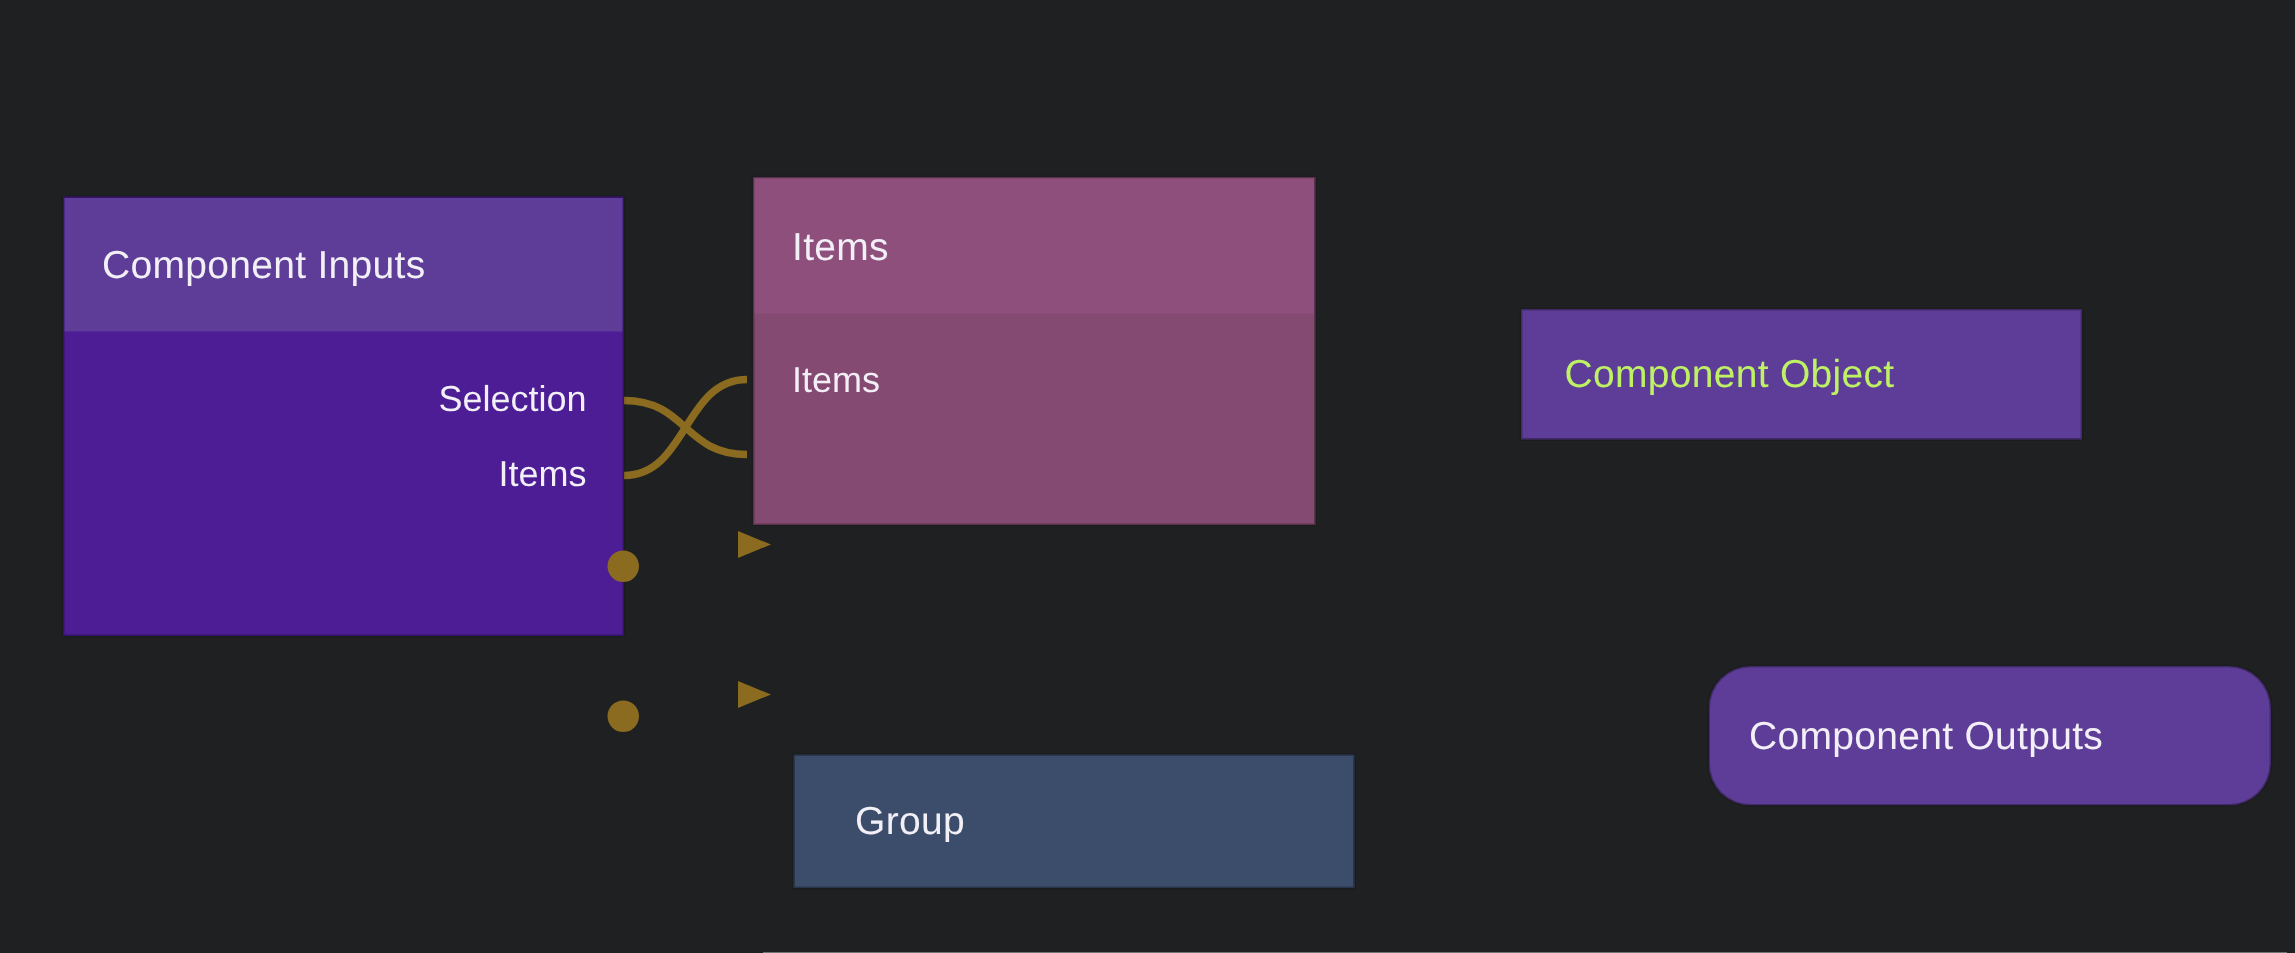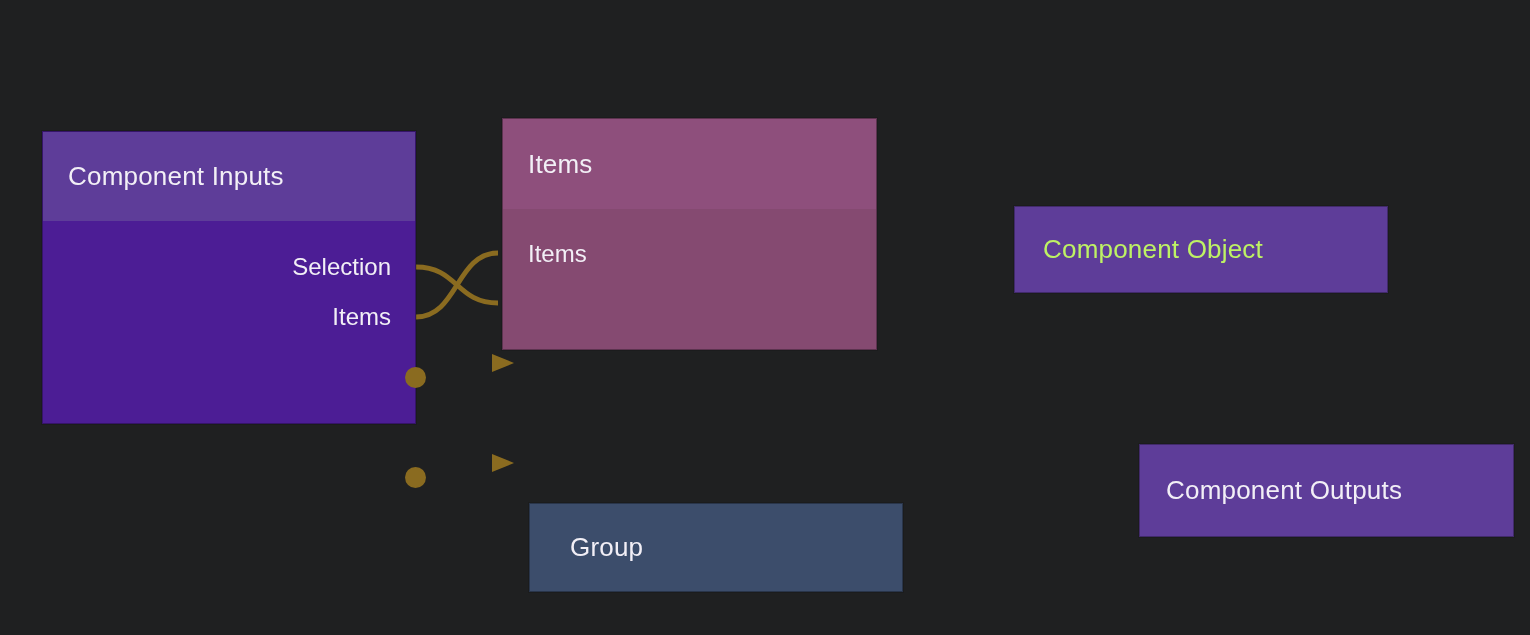--- a/index.html
+++ b/index.html
@@ -103,21 +103,21 @@
     </div>
     <div class="port-row in" style="top:160px;">
       <span class="port-arrow" style="top: 175px; border-left-color: rgb(138, 107, 32);"></span>
     </div>
   </div>
 
   <div class="node" style="left: 1014px; top: 206px; width: 374px; height: 87px; background-color: rgb(94, 61, 153);">
     <div class="node-title" style="padding-left: 28px; color: #bef264;">Component Object</div>
   </div>
 
-  <div class="node" style="left: 1139px; top: 444px; width: 375px; height: 93px; background-color: rgb(94, 61, 153);">
+  <div class="node" style="left: 1139px; top: 444px; width: 375px; height: 93px; background-color: rgb(94, 61, 153); border-radius: 28px;">
     <div class="node-title" style="padding-left: 26px; color: rgb(242, 239, 246);">Component Outputs</div>
   </div>
 
   <div class="node" style="left: 529px; top: 503px; width: 374px; height: 89px; background-color: rgb(60, 77, 107);">
     <div class="node-title" style="padding-left: 24px; color: rgb(242, 239, 246); margin-left: 16px;">Group</div>
   </div>
 
 </div>
 
 </body></html>

